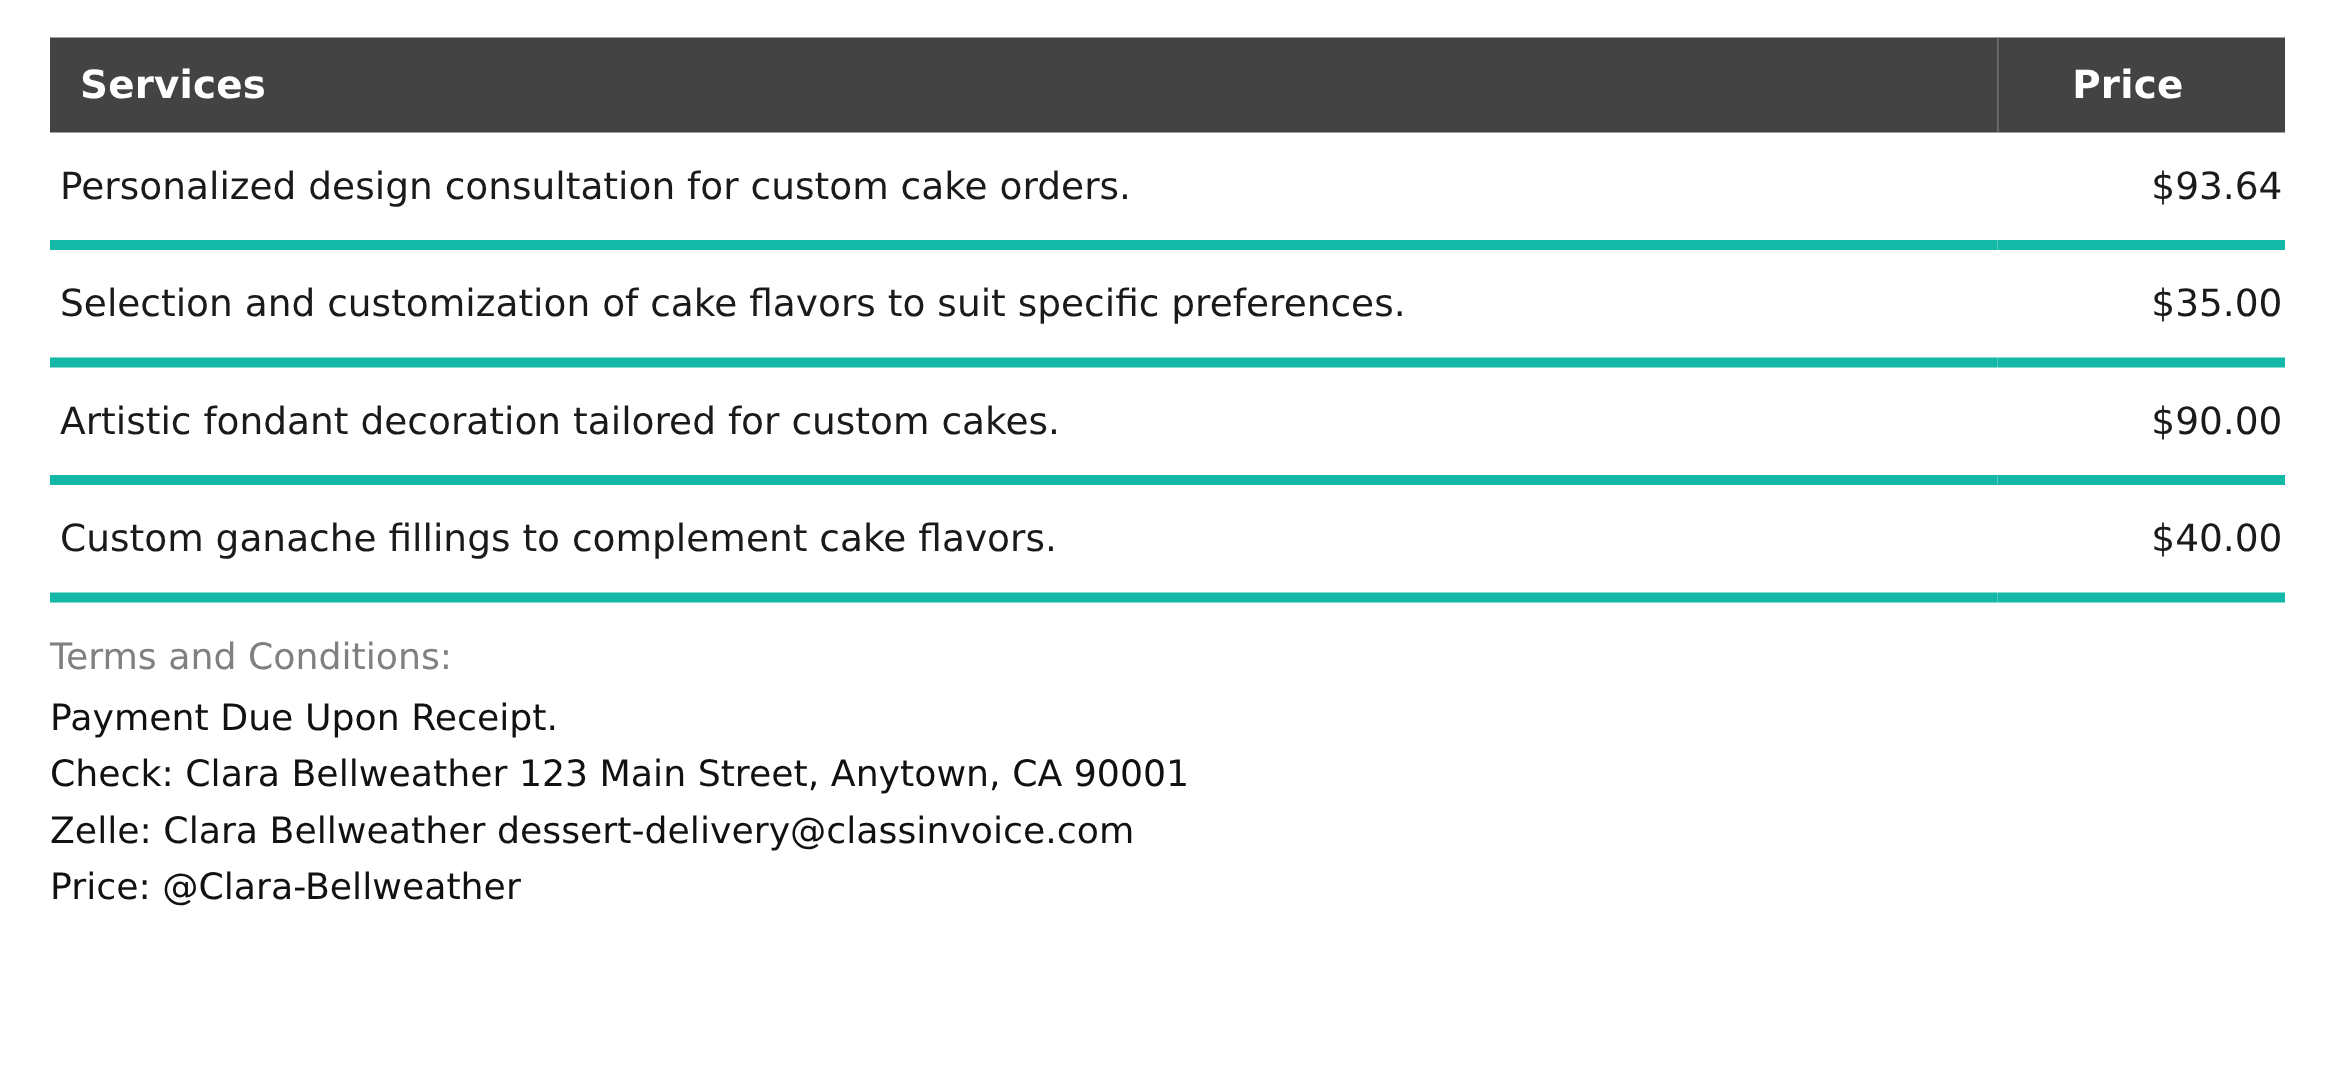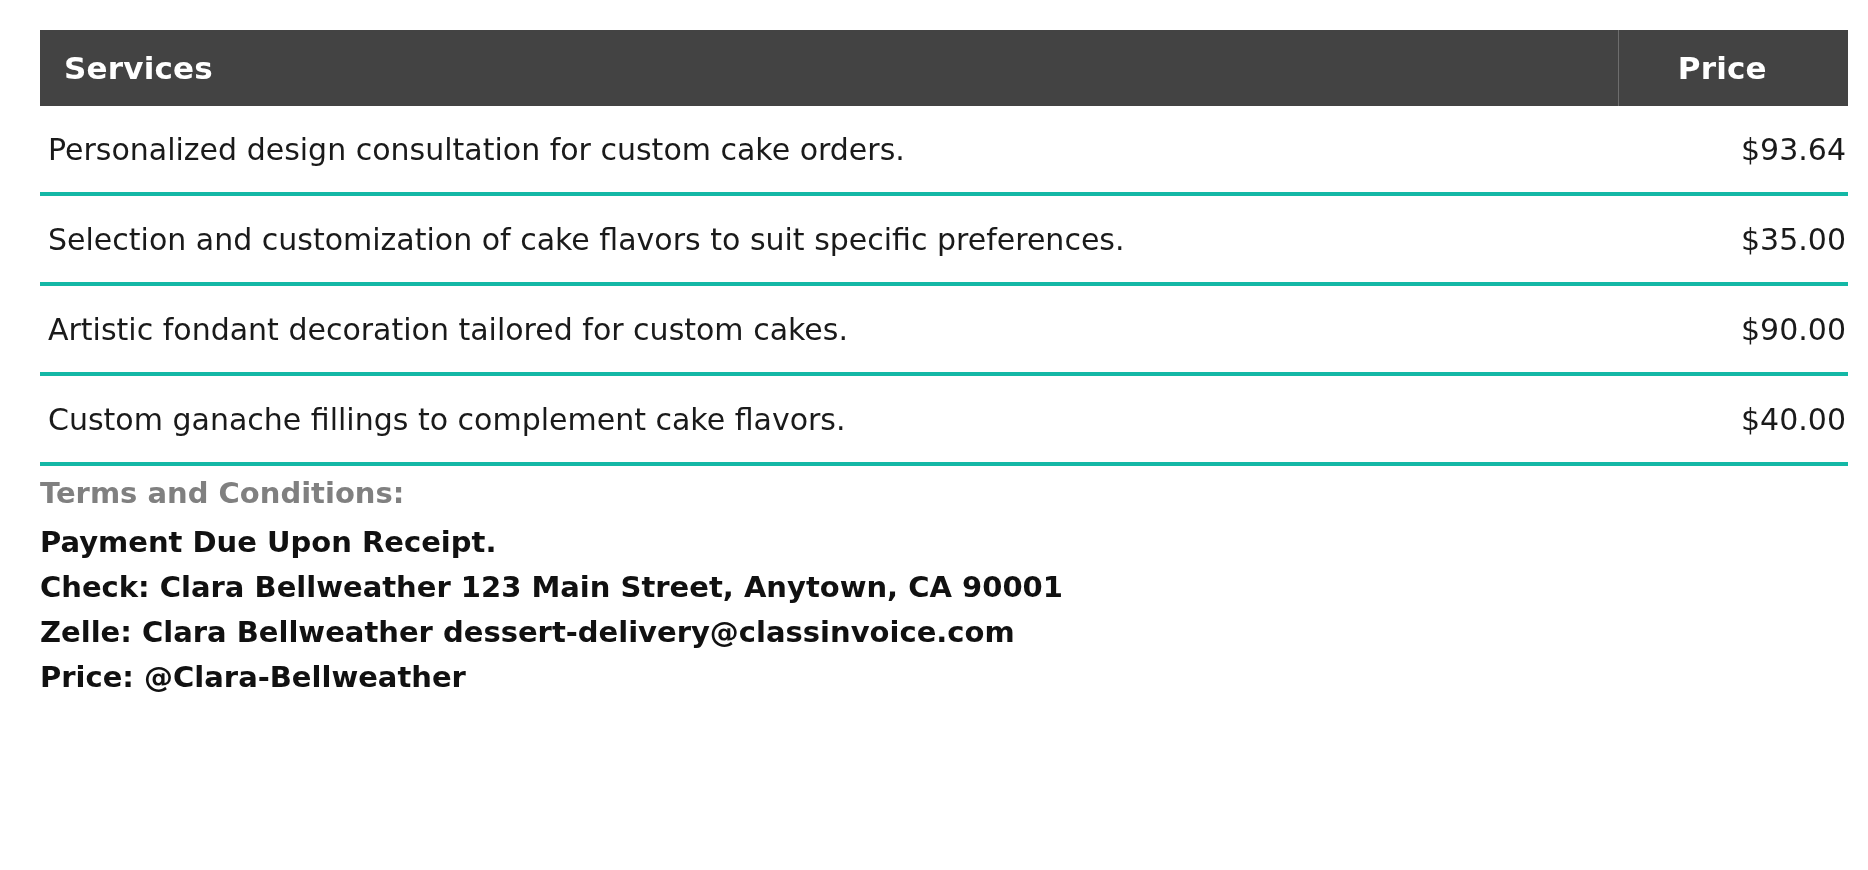--- a/index.html
+++ b/index.html
@@ -9,21 +9,21 @@
   }
   body {
     width: 1868px;
     height: 870px;
     font-family: "DejaVu Sans", sans-serif;
     color: #1a1a1a;
     overflow: hidden;
   }
   .invoice {
     box-sizing: border-box;
-    padding: 30px 20px 0 40px;
+    padding: 30px 40px 0 40px;
     width: 1868px;
   }
 
   
   .table {
     width: 100%;
     border-collapse: collapse;
     table-layout: fixed;
   }
   .table th,
@@ -45,21 +45,21 @@
     border-right: 1px solid #6d6d6d;
   }
   .head-row th.col-price {
     text-align: center;
     padding-right: 22px;
     width: 230px;
   }
   .item-row td {
     height: 86px;
     font-size: 30px;
-    border-bottom: 4px solid #14b8a6;
+    border-bottom: 8px solid #14b8a6;
   }
   .item-row td.cell-service {
     text-align: left;
     padding-left: 8px;
   }
   .item-row td.cell-price {
     text-align: right;
     padding-right: 2px;
     white-space: nowrap;
   }
@@ -74,22 +74,21 @@
     padding-right: 30px;
   }
   .total-row td.total-value {
     text-align: right;
     padding-right: 2px;
     white-space: nowrap;
   }
 
   
   .terms {
-    margin-top: 10px;
-    font-weight: bold;
+    margin-top: 26px;
   }
   .terms-title {
     font-size: 29px;
     color: #808080;
     margin-bottom: 10px;
   }
   .terms-line {
     font-size: 29px;
     color: #111111;
     line-height: 1.55;

